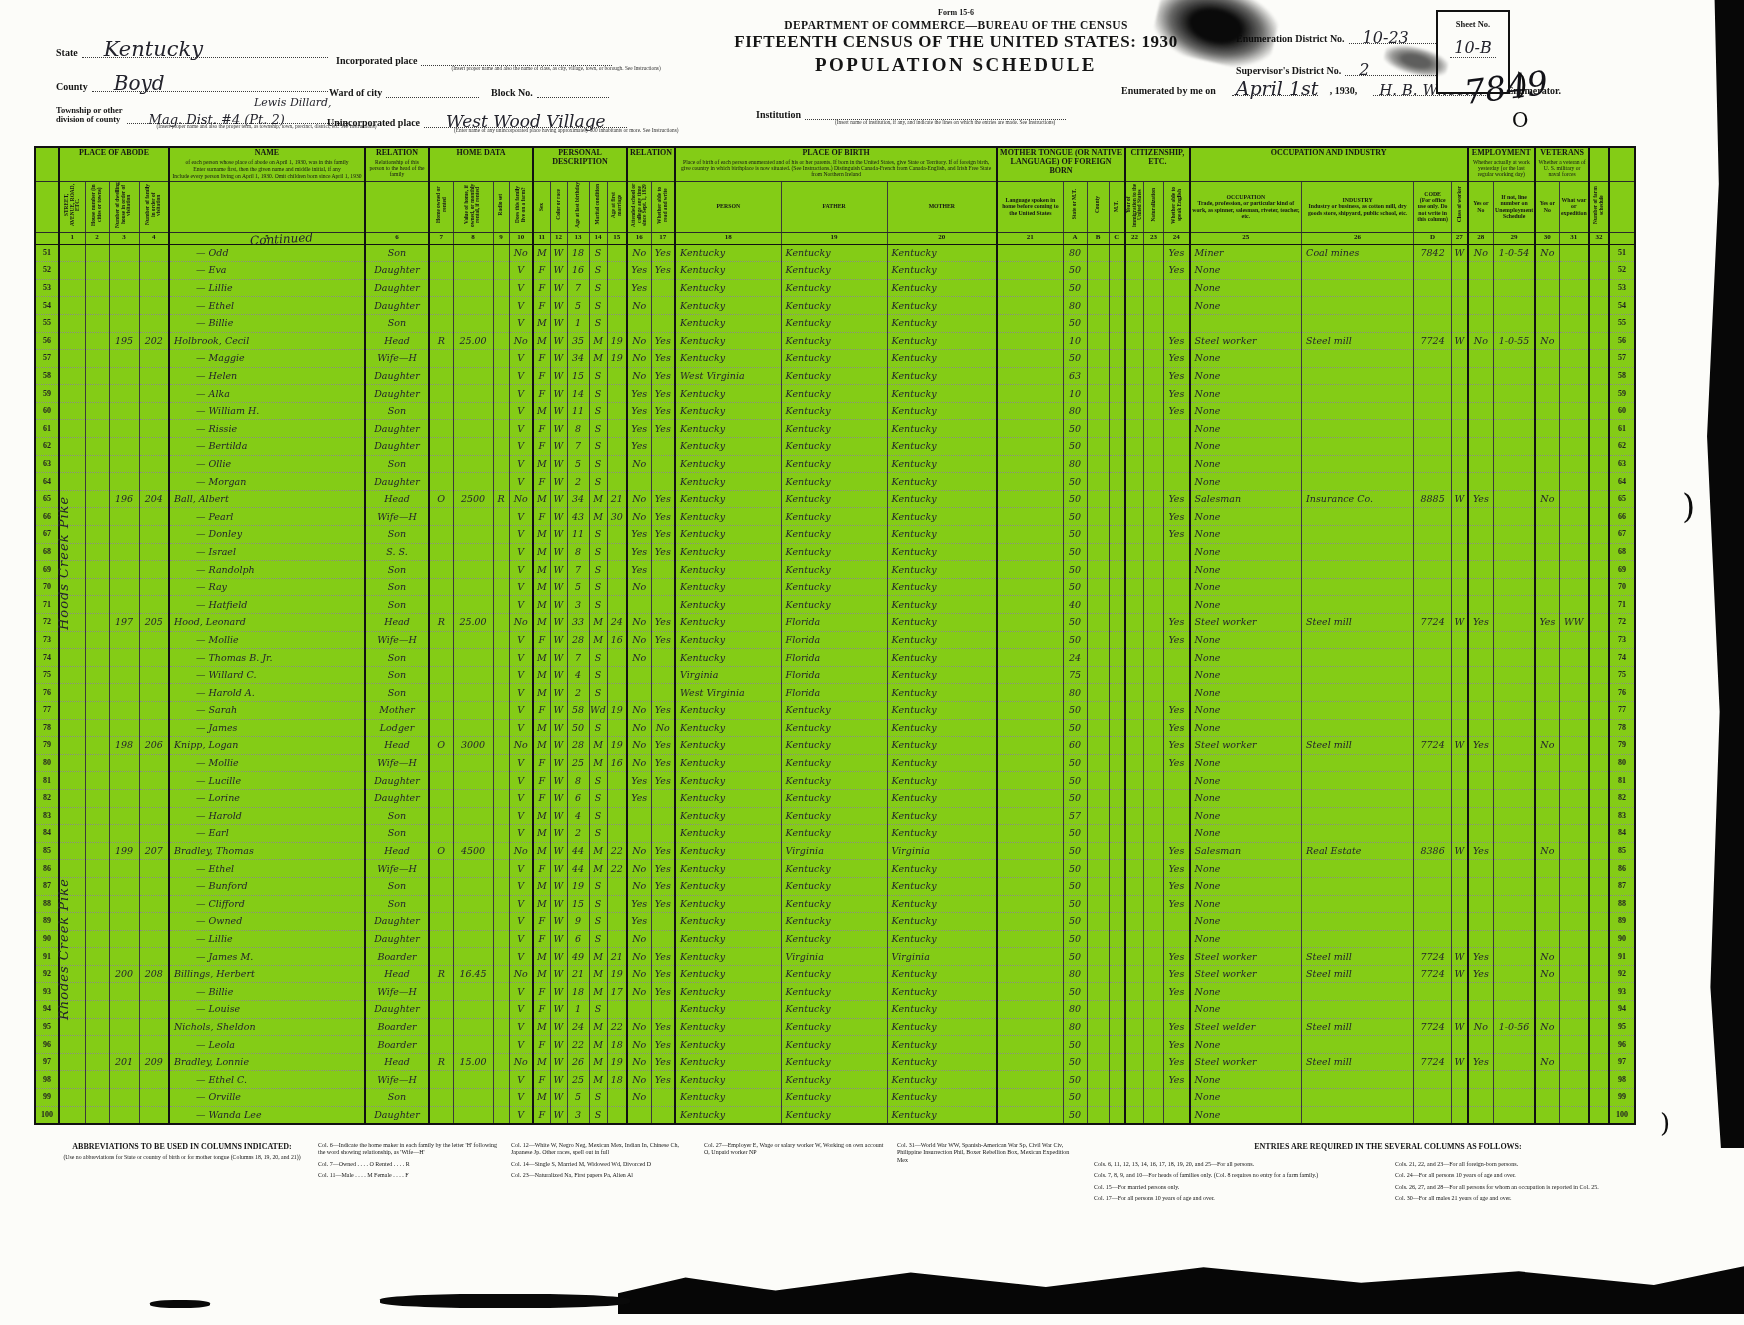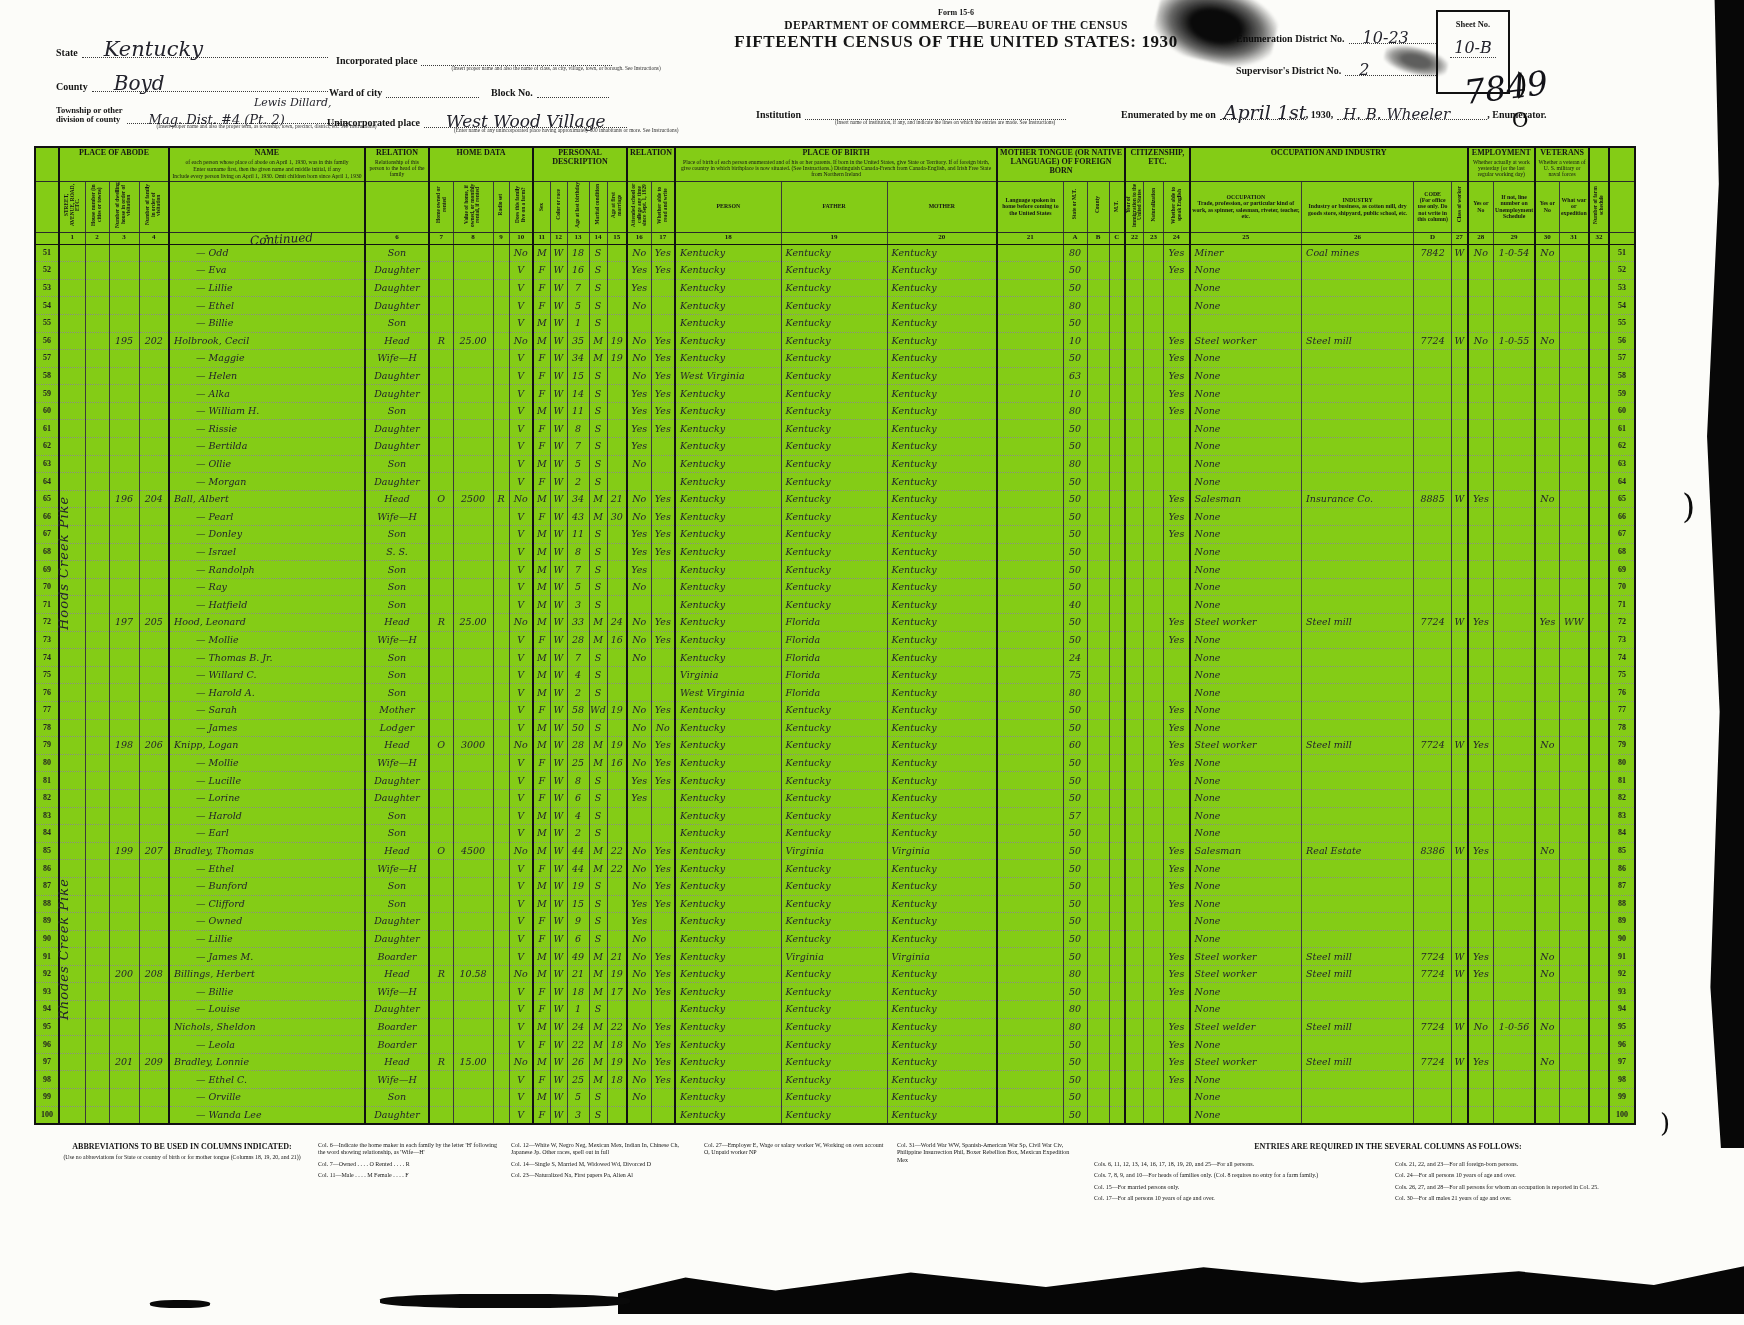--- a/index.html
+++ b/index.html
@@ -67,20 +67,21 @@
 </head>
 <body>
 
 <div class="page">
 
   <div class="hdr">
     <div class="hdr-center">
       <div class="form-no">Form 15-6</div>
       <div class="dept">DEPARTMENT OF COMMERCE—BUREAU OF THE CENSUS</div>
       <div class="title">FIFTEENTH CENSUS OF THE UNITED STATES: 1930</div>
+      <div class="subtitle">POPULATION SCHEDULE</div>
     </div>
 
     <div class="fld" style="left:20px;top:42px;width:272px;">
       <span class="fl">State</span>
       <span class="dotl">
           <span class="hw" style="font-size:21px;">Kentucky</span>
         </span>
     </div>
     <div class="fld" style="left:20px;top:76px;width:272px;">
       <span class="fl">County</span>
@@ -139,21 +140,21 @@
           <span class="hw" style="font-size:16px;left:14px;">10-23</span>
         </span>
     </div>
     <div class="fld" style="left:1200px;top:60px;width:238px;">
       <span class="fl">Supervisor's District No.</span>
       <span class="dotl">
           <span class="hw" style="font-size:16px;left:14px;">2</span>
         </span>
     </div>
 
-    <div class="fld" style="left:1085px;top:104px;width:440px;">
+    <div class="fld" style="left:1085px;top:80px;width:440px;gap:12px;">
       <span class="fl">Enumerated by me on</span>
       <span class="dotl" style="max-width:86px;">
           <span class="hw" style="font-size:19px;left:4px;">April 1st</span>
         </span>
       <span class="fl">, 1930,</span>
       <span class="dotl" style="max-width:150px;">
           <span class="hw" style="font-size:15px;left:6px;">H. B. Wheeler</span>
         </span>
       <span class="fl">, Enumerator.</span>
     </div>
@@ -1992,21 +1993,21 @@
           </tr>
           <tr>
             <td class="gend lnc">92</td>
             <td class="hw"></td>
             <td class="hw"></td>
             <td class="hw">200</td>
             <td class="gend hw">208</td>
             <td class="gend hw l">Billings, Herbert</td>
             <td class="gend hw">Head</td>
             <td class="hw">R</td>
-            <td class="hw">10.58</td>
+            <td class="hw">16.45</td>
             <td class="hw"></td>
             <td class="gend hw">No</td>
             <td class="hw">M</td>
             <td class="hw">W</td>
             <td class="hw">21</td>
             <td class="hw">M</td>
             <td class="gend hw">19</td>
             <td class="hw">No</td>
             <td class="gend hw">Yes</td>
             <td class="hw l">Kentucky</td>

